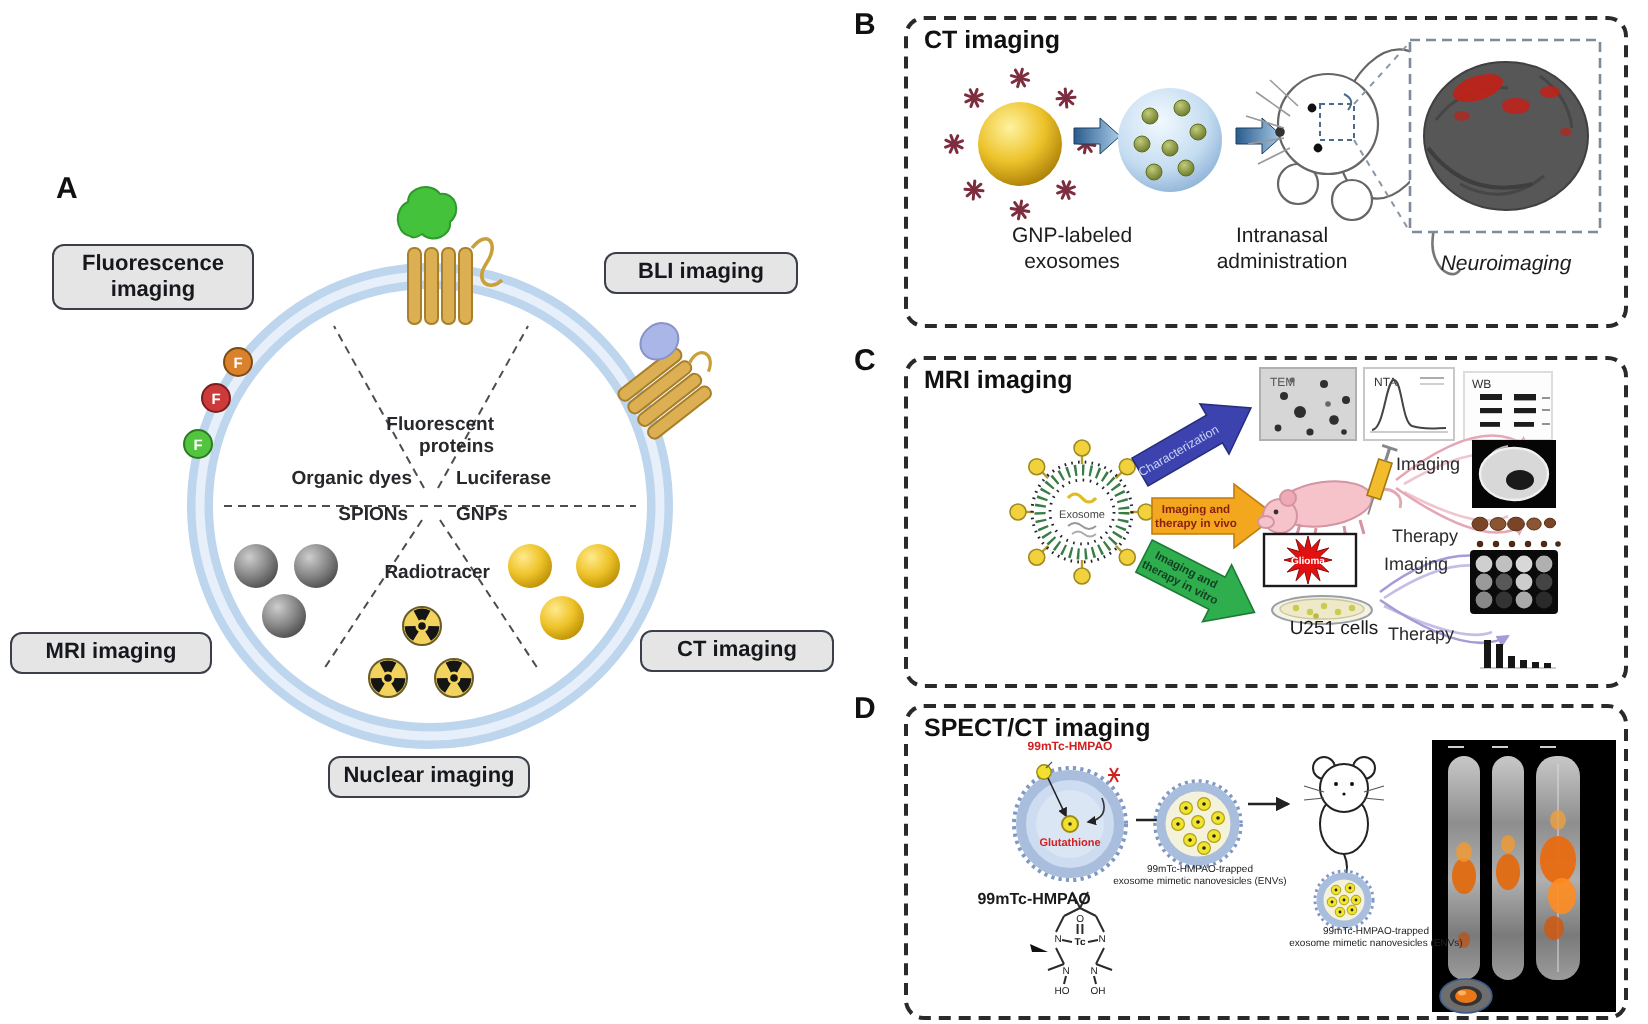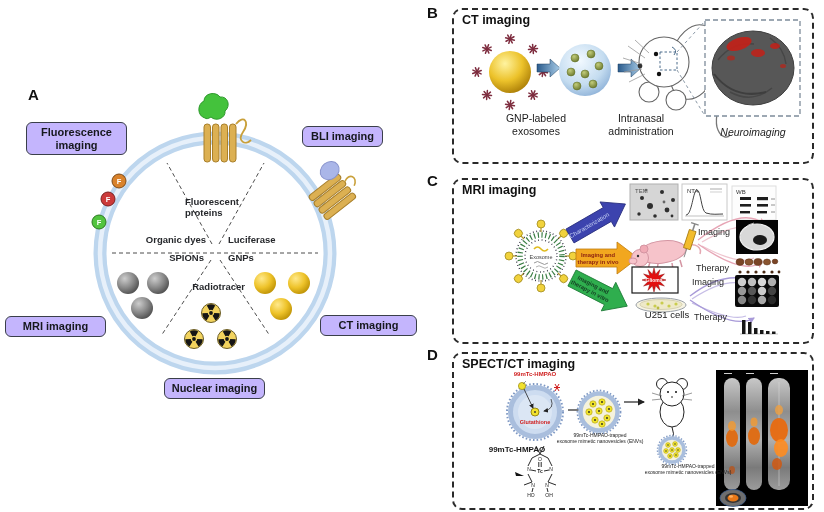--- a/index.html
+++ b/index.html
@@ -1,20 +1,20 @@
 <!DOCTYPE html>
 <html><head>
 <meta charset="utf-8">
 <style>
   html,body{margin:0;padding:0;background:#fff;}
   #fig{position:relative;width:824px;height:512px;background:#fff;overflow:hidden;
        font-family:"Liberation Sans",sans-serif;color:#1a1a1a;}
   .abs{position:absolute;}
   .letter{font-size:15px;font-weight:bold;color:#111;}
-  .tag{box-sizing:border-box;background:#c4b5fd;border:1.5px solid #3a3f4a;border-radius:6px;
+  .tag{box-sizing:border-box;background:#e5e5e5;border:1.5px solid #3a3f4a;border-radius:6px;
        font-size:11px;font-weight:bold;text-align:center;padding:3px 4px;line-height:1.15;color:#16181d;}
   .sect{font-size:9.5px;font-weight:bold;color:#26282c;line-height:1.12;}
   .ptitle{font-size:12.5px;font-weight:bold;color:#111;}
   .panel{border:2px dashed #2a2a2a;border-radius:10px;background:#fff;}
   .cap{font-size:10.5px;text-align:center;color:#1c1c1c;line-height:1.2;}
   .small9{font-size:9px;color:#2a2a2a;}
   .tiny{font-size:5px;line-height:1.25;text-align:center;color:#222;}
   .red{color:#d02020;font-weight:bold;}
   svg{position:absolute;left:0;top:0;overflow:visible;}
   svg text{font-family:"Liberation Sans",sans-serif;}
@@ -116,29 +116,29 @@
         <circle r="1.9" fill="#151515"></circle>
         <g fill="#151515">
           <path d="M1.6,-2.8 L4.2,-7.6 A8.7 8.7 0 0 0 -4.2,-7.6 L-1.6,-2.8 A3.2 3.2 0 0 1 1.6,-2.8 Z"></path>
           <path transform="rotate(120)" d="M1.6,-2.8 L4.2,-7.6 A8.7 8.7 0 0 0 -4.2,-7.6 L-1.6,-2.8 A3.2 3.2 0 0 1 1.6,-2.8 Z"></path>
           <path transform="rotate(240)" d="M1.6,-2.8 L4.2,-7.6 A8.7 8.7 0 0 0 -4.2,-7.6 L-1.6,-2.8 A3.2 3.2 0 0 1 1.6,-2.8 Z"></path>
         </g>
       </g>
     </g>
   </svg>
 
-  <div class="abs sect" style="left:185px;top:197px;width:62px;text-align:left;">Fluorescent proteins</div>
+  <div class="abs sect" style="left:185px;top:208px;width:62px;text-align:right;">Fluorescent proteins</div>
   <div class="abs sect" style="left:140px;top:235px;width:66px;text-align:right;">Organic dyes</div>
   <div class="abs sect" style="left:228px;top:235px;width:60px;">Luciferase</div>
   <div class="abs sect" style="left:152px;top:253px;width:52px;text-align:right;">SPIONs</div>
   <div class="abs sect" style="left:228px;top:253px;width:45px;">GNPs</div>
   <div class="abs sect" style="left:181px;top:282px;width:64px;text-align:right;">Radiotracer</div>
 
   <div class="abs tag" style="left:26px;top:122px;width:101px;">Fluorescence imaging</div>
-  <div class="abs tag" style="left:302px;top:126px;width:81px;">BLI imaging</div>
+  <div class="abs tag" style="left:302px;top:126px;width:97px;">BLI imaging</div>
   <div class="abs tag" style="left:5px;top:316px;width:101px;">MRI imaging</div>
   <div class="abs tag" style="left:320px;top:315px;width:97px;">CT imaging</div>
   <div class="abs tag" style="left:164px;top:378px;width:101px;">Nuclear imaging</div>
 
   <div class="abs letter" style="left:427px;top:4px;">B</div>
   <div class="abs panel" style="left:452px;top:8px;width:358px;height:152px;"></div>
   <div class="abs ptitle" style="left:462px;top:13px;">CT imaging</div>
 
   <svg class="abs" style="left:452px;top:8px;" width="358" height="152" viewBox="0 0 358 152">
     <defs>

